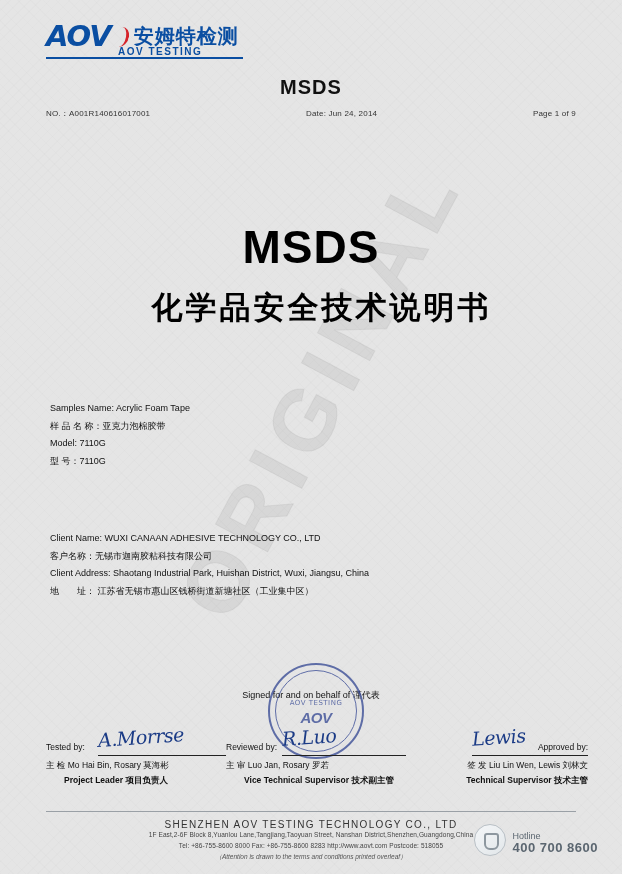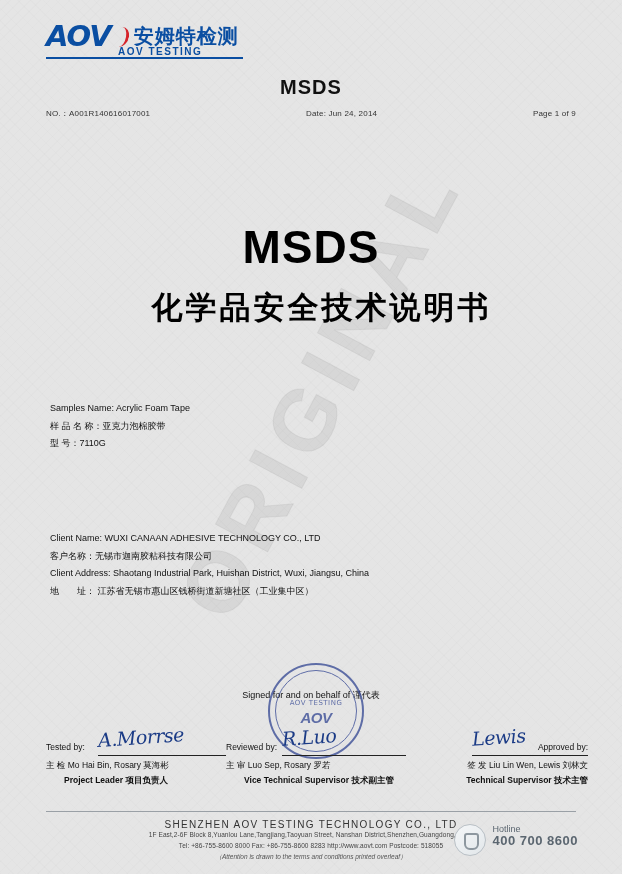--- a/index.html
+++ b/index.html
@@ -317,24 +317,24 @@
     line-height: 1.6;
   }
   .footer-note {
     font-size: 6.5px;
     color: #555;
     margin-top: 2px;
     font-style: italic;
   }
   .hotline {
     position: absolute;
-    right: 44px;
+    right: 24px;
     bottom: 18px;
     display: flex;
-    align-items: flex-start;
+    align-items: flex-end;
     color: #5b6670;
   }
   .hotline-circle {
     width: 30px; height: 30px;
     border-radius: 50%;
     border: 1px solid #b9c0c6;
     background: linear-gradient(145deg, #f4f6f8, #e2e7ea);
     position: relative;
     margin-right: 6px;
   }
@@ -379,20 +379,21 @@
   <div class="watermark">ORIGINAL</div>
 
   <div class="title-area">
     <div class="title-en">MSDS</div>
     <div class="title-cn">化学品安全技术说明书</div>
   </div>
 
   <div class="info-block samples">
     <div class="info-line">Samples Name: Acrylic Foam Tape</div>
     <div class="info-line val-cn">样 品 名 称：亚克力泡棉胶带</div>
+    <div class="info-line">Model: 7110G</div>
     <div class="info-line val-cn">型 号：7110G</div>
   </div>
 
   <div class="info-block client">
     <div class="info-line">Client Name: WUXI CANAAN ADHESIVE TECHNOLOGY CO., LTD</div>
     <div class="info-line val-cn">客户名称：无锡市迦南胶粘科技有限公司</div>
     <div class="info-line">Client Address: Shaotang Industrial Park, Huishan District, Wuxi, Jiangsu, China</div>
     <div class="info-line val-cn">地　　址： 江苏省无锡市惠山区钱桥街道新塘社区（工业集中区）</div>
   </div>
 
@@ -411,21 +412,21 @@
       <div class="sig-script">A.Morrse</div>
       <div class="sig-underline"></div>
       <div class="sig-name cn">主 检   Mo Hai Bin, Rosary  莫海彬</div>
       <div class="sig-role cn">Project Leader 项目负责人</div>
     </div>
 
     <div class="sig-col mid">
       <div class="sig-head">Reviewed by:</div>
       <div class="sig-script">R.Luo</div>
       <div class="sig-underline"></div>
-      <div class="sig-name cn">主 审   Luo Sep, Rosary 罗若</div>
+      <div class="sig-name cn">主 审   Luo Jan, Rosary 罗若</div>
       <div class="sig-role cn">Vice Technical Supervisor 技术副主管</div>
     </div>
 
     <div class="sig-col right">
       <div class="sig-head">Approved by:</div>
       <div class="sig-script">Lewis</div>
       <div class="sig-underline"></div>
       <div class="sig-name cn">签 发   Liu Lin Wen, Lewis  刘林文</div>
       <div class="sig-role cn">Technical Supervisor   技术主管</div>
     </div>

